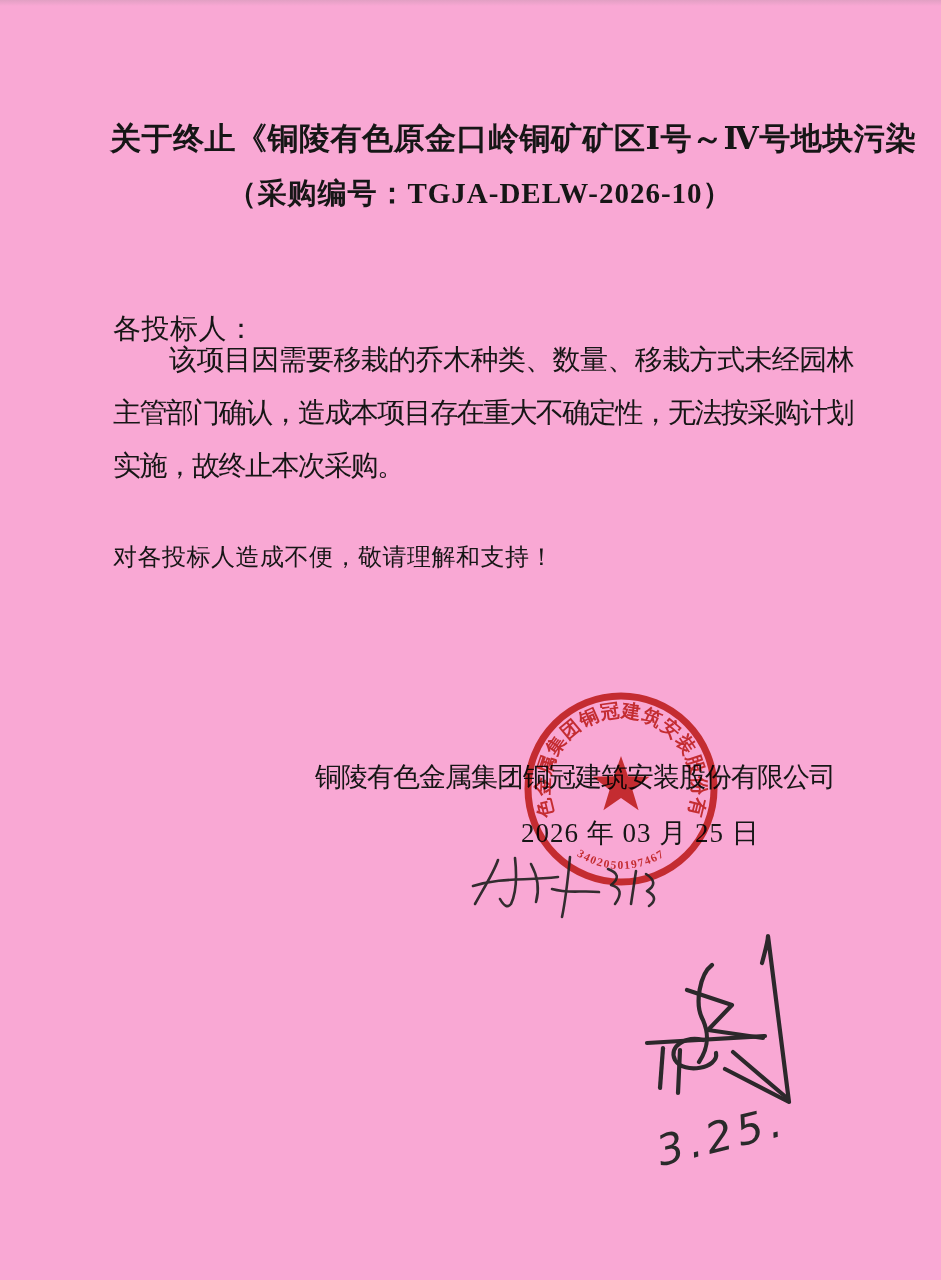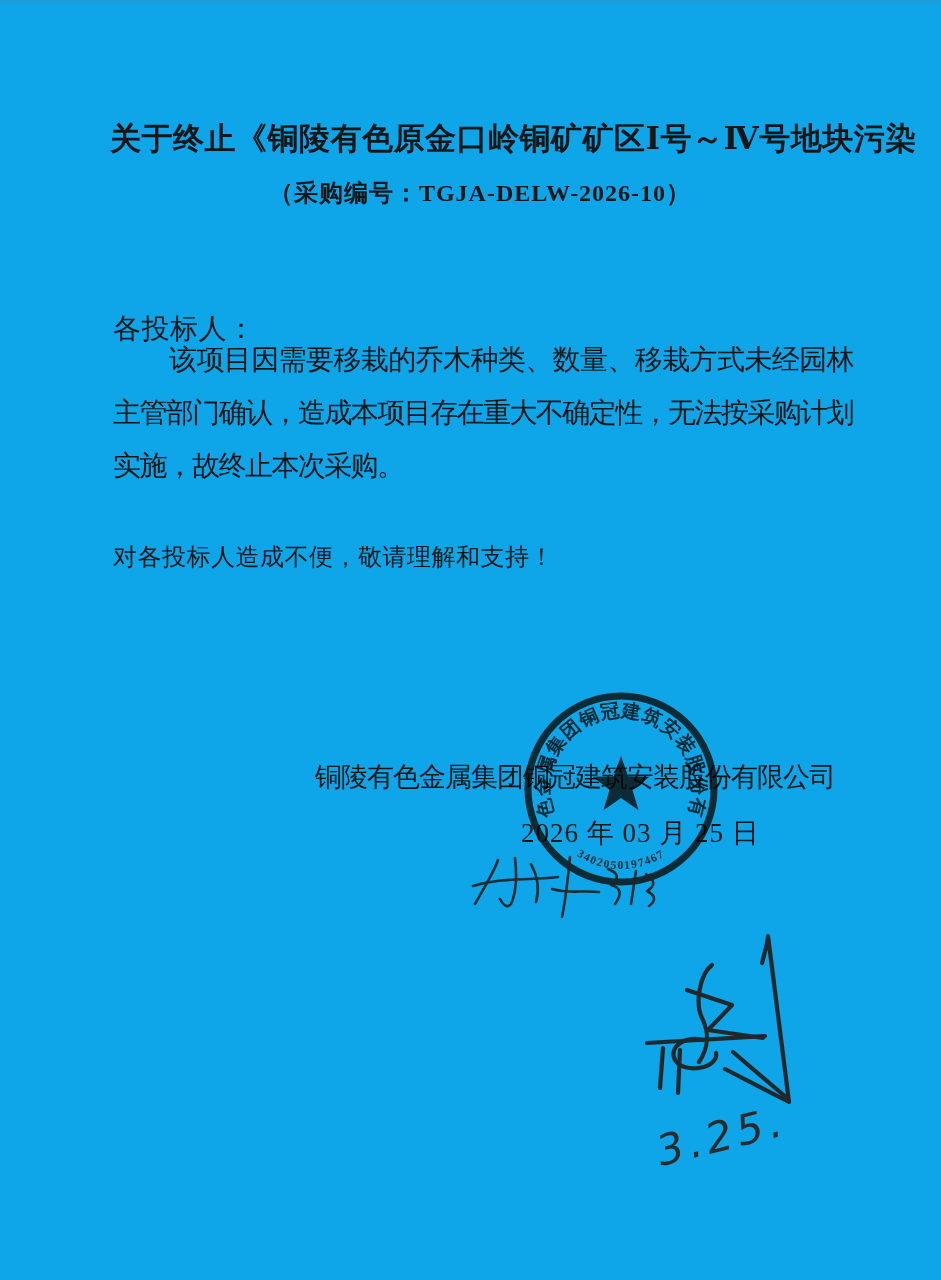--- a/index.html
+++ b/index.html
@@ -1,37 +1,37 @@
 <!DOCTYPE html>
 <html><head>
 <meta charset="utf-8">
 <style>
   html,body{margin:0;padding:0;background:#e8e8e8;}
   .page{
     position:relative;
     width:941px;height:1280px;
     margin:0 auto;
-    background:#0ea5e9;
+    background:#f9a8d4;
     overflow:hidden;
     font-family:"Liberation Serif","DejaVu Serif",serif;
     color:#161616;
   }
   
   .scan-edge{
     position:absolute;top:0;left:0;right:0;height:6px;
     background:linear-gradient(180deg,rgba(120,120,120,.18),rgba(120,120,120,0));
   }
   .title-block{
     position:absolute;left:110px;width:740px;top:112px;
     text-align:center;font-weight:bold;
     font-size:31px;line-height:54px;
     letter-spacing:.5px;
   }
   .title-line{white-space:nowrap;}
-  .proc-no{font-size:24px;letter-spacing:1px;}
+  .proc-no{font-size:29px;letter-spacing:1px;}
   .salutation{
     position:absolute;left:113px;top:281px;
     font-size:28px;letter-spacing:.5px;margin-top:29px;
   }
   .para1{
     position:absolute;left:113px;top:333px;width:740px;
     font-size:28px;line-height:53px;letter-spacing:-1.6px;
     text-indent:56px;text-align:justify;
   }
   .para2{

